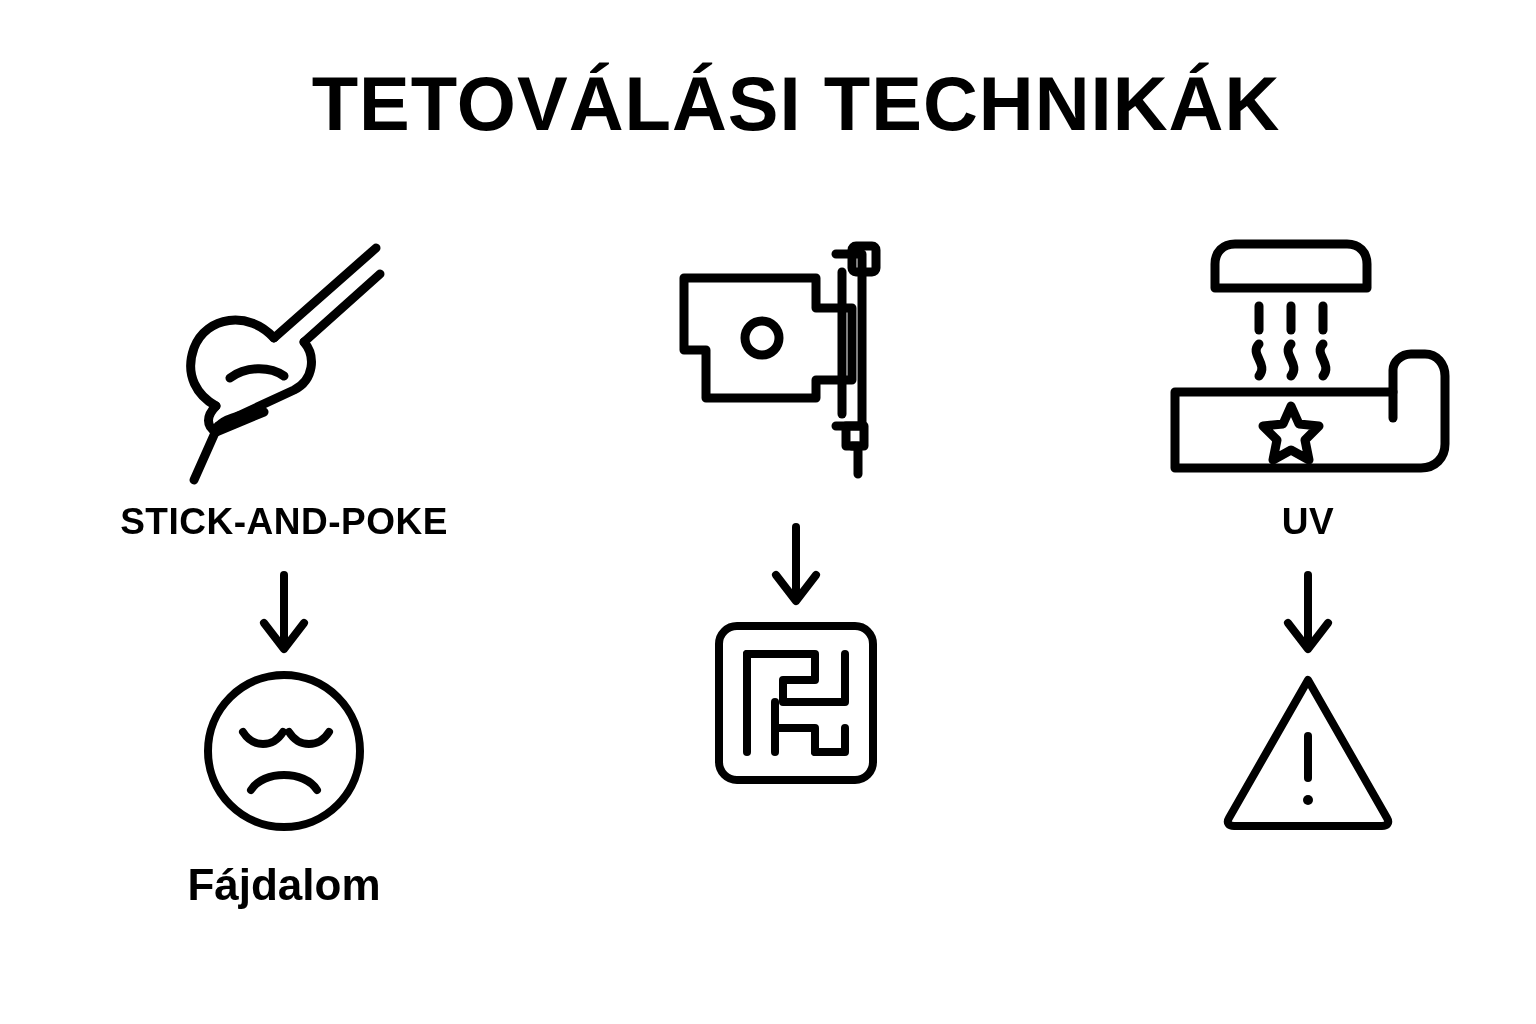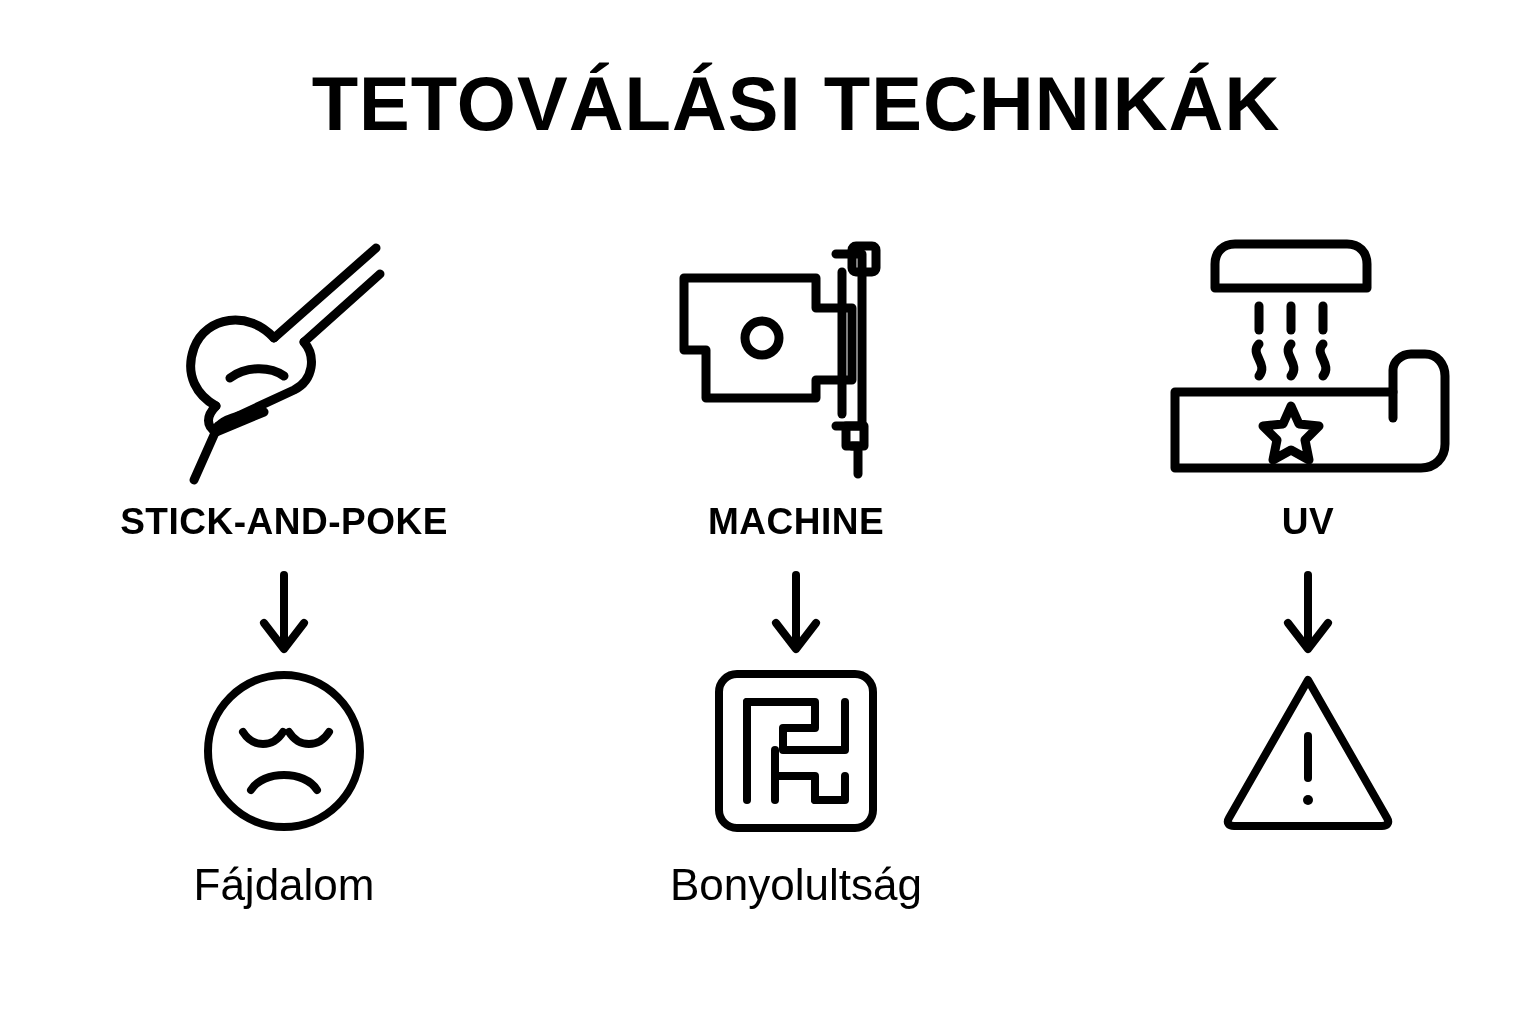--- a/index.html
+++ b/index.html
@@ -71,21 +71,21 @@
   }
   .result-icon {
     height: 175px;
     display: flex;
     align-items: center;
     justify-content: center;
     margin-top: 4px;
   }
   .result-label {
     font-size: 44px;
-    font-weight: 400;
+    font-weight: 700;
     margin-top: 22px;
     text-align: center;
   }
   svg { display: block; }
 </style>
 </head>
 <body>
 
 <div class="page">
 
@@ -129,38 +129,36 @@
         <svg width="260" height="260" viewBox="0 0 260 260" fill="none" stroke="#000" stroke-width="9" stroke-linecap="round" stroke-linejoin="round">
           <path d="M18 48 L150 48 L150 78 L186 78 L186 150 L150 150 L150 168 L40 168 L40 120 L18 120 Z"></path>
           <circle cx="96" cy="108" r="17"></circle>
           <path d="M170 24 L196 24 L196 196 L170 196"></path>
           <rect x="186" y="16" width="24" height="26" rx="4"></rect>
           <path d="M180 196 L198 196 L198 216 L180 216 Z"></path>
           <path d="M186 216 L192 216 L192 244"></path>
           <path d="M176 42 L176 184"></path>
         </svg>
       </div>
-      <div class="tech-label">MACHINE</div>
       <div class="arrow">
         <svg width="60" height="90" viewBox="0 0 60 90" fill="none" stroke="#000" stroke-width="8" stroke-linecap="round" stroke-linejoin="round">
           <path d="M30 6 L30 74"></path>
           <path d="M10 54 L30 80 L50 54"></path>
         </svg>
       </div>
       <div class="result-icon">
         <svg width="170" height="170" viewBox="0 0 170 170" fill="none" stroke="#000" stroke-width="8" stroke-linecap="round" stroke-linejoin="round">
           <rect x="8" y="8" width="154" height="154" rx="18"></rect>
           <path d="M36 36 L36 134"></path>
           <path d="M36 36 L104 36 L104 62 L72 62 L72 84 L134 84 L134 36"></path>
           <path d="M64 84 L64 134"></path>
           <path d="M64 110 L104 110 L104 134"></path>
           <path d="M104 134 L134 134 L134 110"></path>
         </svg>
       </div>
-      <div class="result-label">Bonyolultság</div>
     </div>
 
     <div class="column">
       <div class="tech-icon">
         <svg width="290" height="260" viewBox="0 0 290 260" fill="none" stroke="#000" stroke-width="9" stroke-linecap="round" stroke-linejoin="round">
           <path d="M72 14 L184 14 C196 14, 204 22, 204 34 L204 58 L52 58 L52 34 C52 22, 60 14, 72 14 Z"></path>
           <path d="M96 76 L96 100"></path>
           <path d="M128 76 L128 100"></path>
           <path d="M160 76 L160 100"></path>
           <path d="M96 114 C86 124, 106 134, 96 146"></path>

